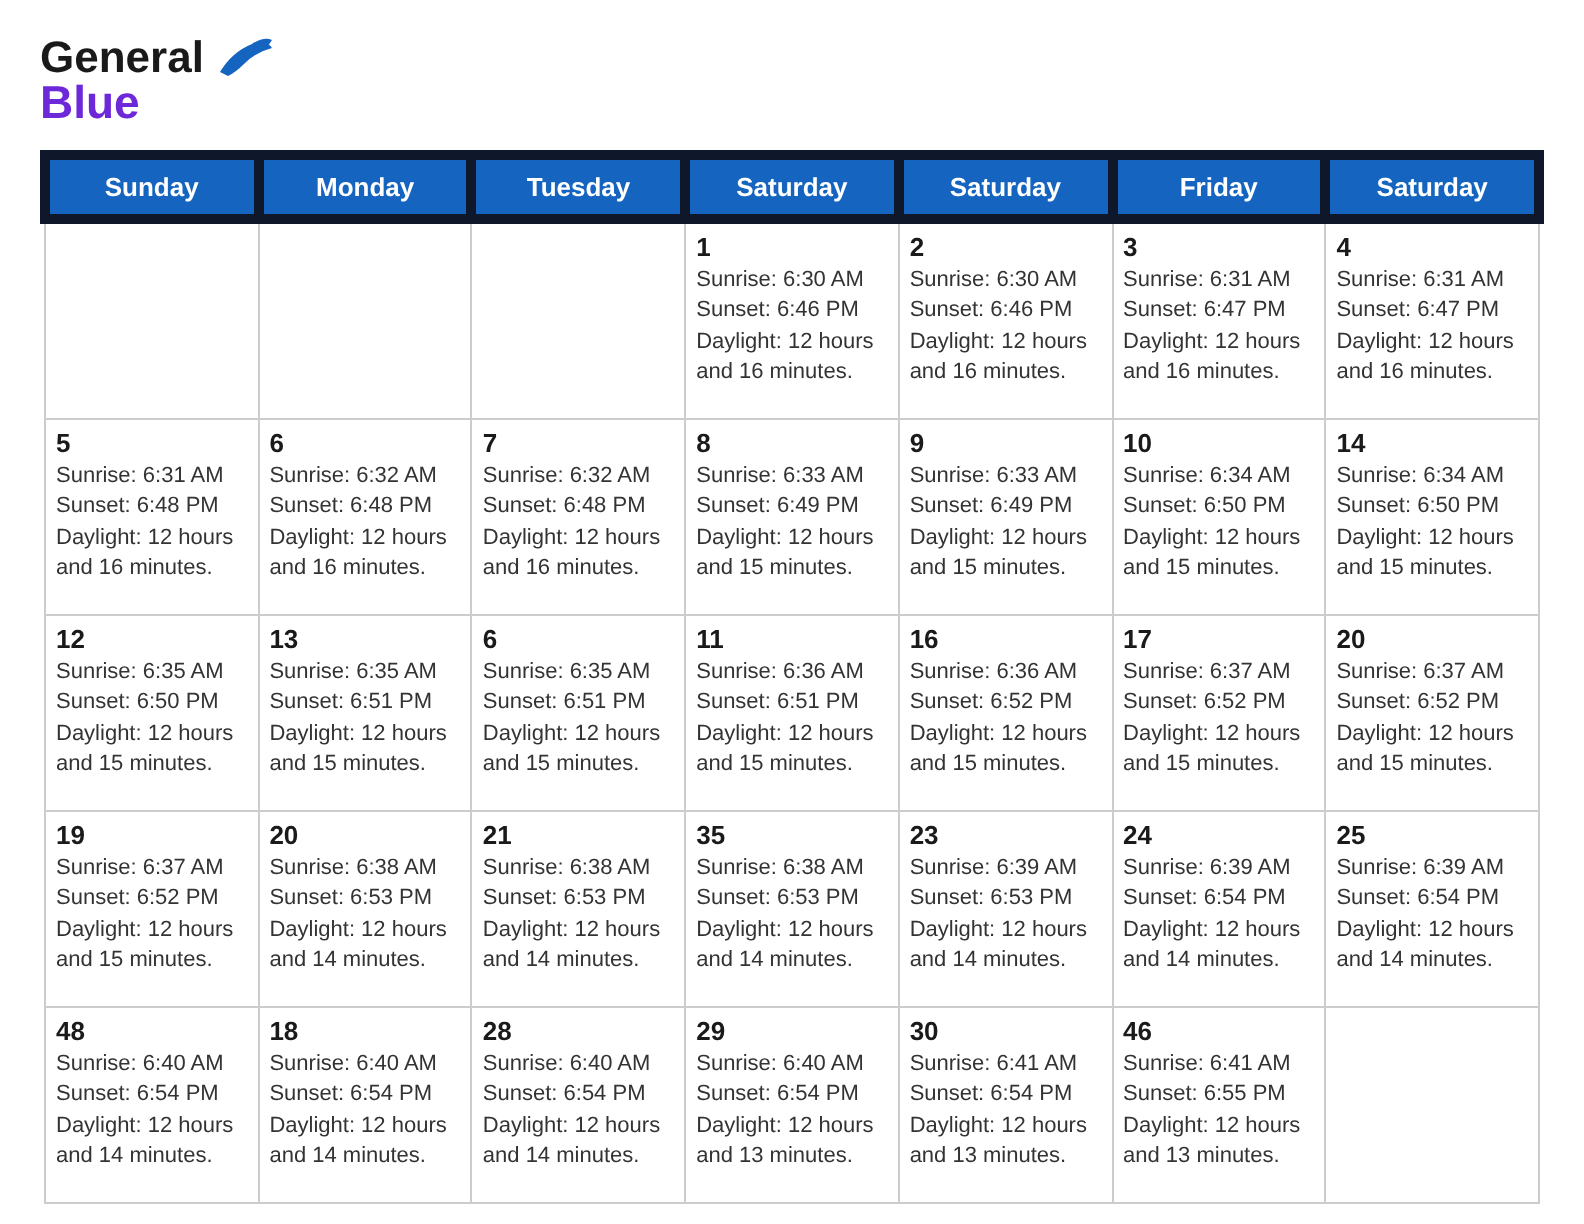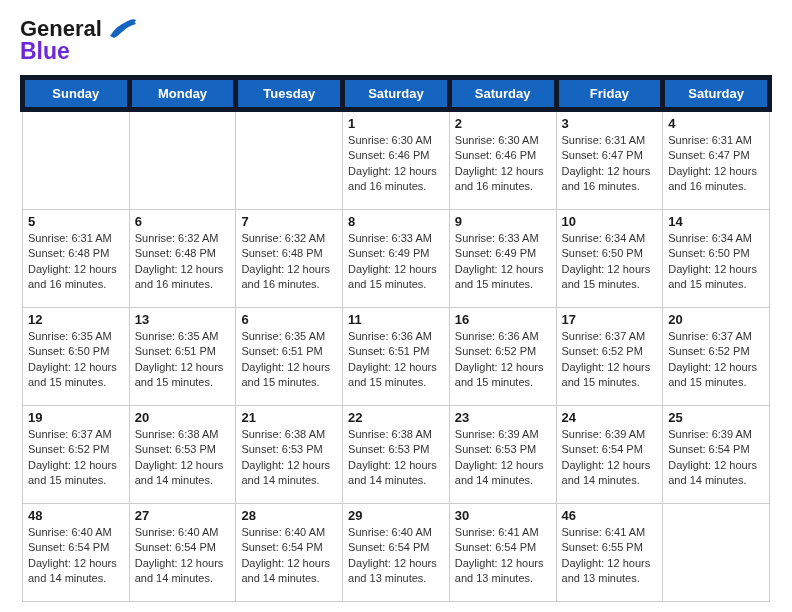--- a/index.html
+++ b/index.html
@@ -244,21 +244,21 @@
 Sunset: 6:53 PM
 Daylight: 12 hours and 14 minutes.</div>
           </td>
           <td>
             <span class="day-num">21</span>
             <div class="day-info" style="white-space: pre-line;">Sunrise: 6:38 AM
 Sunset: 6:53 PM
 Daylight: 12 hours and 14 minutes.</div>
           </td>
           <td>
-            <span class="day-num">22</span>
+            <span class="day-num">35</span>
             <div class="day-info" style="white-space: pre-line;">Sunrise: 6:38 AM
 Sunset: 6:53 PM
 Daylight: 12 hours and 14 minutes.</div>
           </td>
           <td>
             <span class="day-num">23</span>
             <div class="day-info" style="white-space: pre-line;">Sunrise: 6:39 AM
 Sunset: 6:53 PM
 Daylight: 12 hours and 14 minutes.</div>
           </td>
@@ -276,21 +276,21 @@
           </td>
         </tr>
         <tr>
           <td>
             <span class="day-num">48</span>
             <div class="day-info" style="white-space: pre-line;">Sunrise: 6:40 AM
 Sunset: 6:54 PM
 Daylight: 12 hours and 14 minutes.</div>
           </td>
           <td>
-            <span class="day-num">27</span>
+            <span class="day-num">18</span>
             <div class="day-info" style="white-space: pre-line;">Sunrise: 6:40 AM
 Sunset: 6:54 PM
 Daylight: 12 hours and 14 minutes.</div>
           </td>
           <td>
             <span class="day-num">28</span>
             <div class="day-info" style="white-space: pre-line;">Sunrise: 6:40 AM
 Sunset: 6:54 PM
 Daylight: 12 hours and 14 minutes.</div>
           </td>

